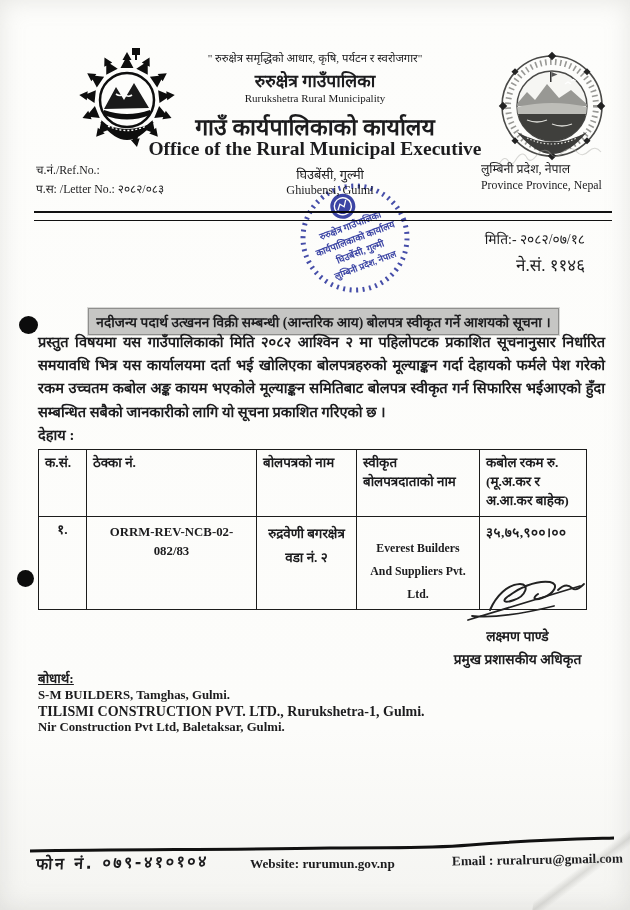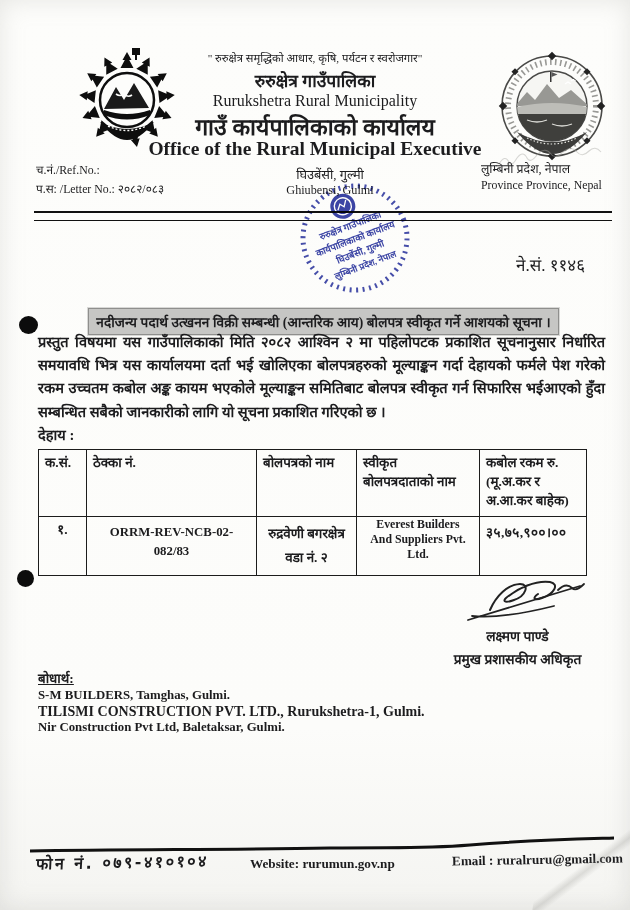--- a/index.html
+++ b/index.html
@@ -128,21 +128,21 @@
       <path d="M30,88 q25,12 50,0" stroke="#e8e8e3" stroke-width="1.2" fill="none" stroke-dasharray="1.5 2"></path>
     </svg>
     
     <svg class="abs" style="left:-2px;top:96px;" width="116" height="26" viewBox="0 0 116 26">
       <path d="M4,18 q6,-10 10,-2 q2,6 8,-4 q6,-8 10,0 q3,6 10,-3 q8,-9 14,-1 q4,6 12,-2 q8,-7 14,0 q5,6 12,-1 q6,-6 12,1" stroke="#a9a9a4" stroke-width="1.1" fill="none" opacity=".45"></path>
     </svg>
   </div>
 
   <div class="abs center dev" style="left:95px;top:50px;width:440px;font-size:11.3px;">" रुरुक्षेत्र समृद्धिको आधार, कृषि, पर्यटन र स्वरोजगार"</div>
   <div class="abs center dev b" style="left:95px;top:68px;width:440px;font-size:17.5px;">रुरुक्षेत्र गाउँपालिका</div>
-  <div class="abs center eng" style="left:95px;top:92px;width:440px;font-size:16px;">Rurukshetra Rural Municipality</div>
+  <div class="abs center eng" style="left:95px;top:92px;width:440px;font-size:11px;">Rurukshetra Rural Municipality</div>
   <div class="abs center dev b" style="left:95px;top:110px;width:440px;font-size:23px;">गाउँ कार्यपालिकाको कार्यालय</div>
   <div class="abs center eng b" style="left:95px;top:138px;width:440px;font-size:19.5px;">Office of the Rural Municipal Executive</div>
 
   <div class="abs eng" style="left:36px;top:161px;font-size:11.8px;">च.नं./Ref.No.:</div>
   <div class="abs eng" style="left:36px;top:180px;font-size:11.8px;">प.स: /Letter No.: २०८२/०८३</div>
   <div class="abs center dev" style="left:260px;top:165px;width:140px;font-size:12.8px;">घिउबेंसी, गुल्मी</div>
   <div class="abs center eng" style="left:260px;top:183px;width:140px;font-size:12.2px;">Ghiubensi, Gulmi</div>
   <div class="abs dev" style="left:481px;top:160px;font-size:12.3px;">लुम्बिनी प्रदेश, नेपाल</div>
   <div class="abs eng" style="left:481px;top:178px;font-size:11.8px;">Province Province, Nepal</div>
 
@@ -156,20 +156,21 @@
       <path d="M50,26 l4,-5 l3,4 l4,-6" stroke="#fff" stroke-width="1.3" fill="none"></path>
       <g fill="#2b35a0" font-weight="bold" text-anchor="middle" font-family="&quot;Liberation Serif&quot;,&quot;DejaVu Sans&quot;,sans-serif">
         <text x="56" y="48" font-size="9.5">रुरुक्षेत्र गाउँपालिका</text>
         <text x="56" y="62" font-size="9.5">कार्यपालिकाको कार्यालय</text>
         <text x="56" y="76" font-size="9.5">घिउबेंसी, गुल्मी</text>
         <text x="56" y="90" font-size="9">लुम्बिनी प्रदेश, नेपाल</text>
       </g>
     </svg>
   </div>
 
+  <div class="abs dev" style="left:420px;top:229px;width:165px;text-align:right;font-size:13.8px;">मिति:- २०८२/०७/१८</div>
   <div class="abs dev" style="left:420px;top:253px;width:165px;text-align:right;font-size:17px;">ने.सं. ११४६</div>
 
   <div class="abs punch" style="left:19px;top:316px;width:19px;height:18px;"></div>
   <div class="abs punch" style="left:17px;top:570px;width:17px;height:17px;"></div>
 
   <div class="abs notice-band dev">नदीजन्य पदार्थ उत्खनन विक्री सम्बन्धी (आन्तरिक आय) बोलपत्र स्वीकृत गर्ने आशयको सूचना ।</div>
 
   <div class="abs para dev">प्रस्तुत विषयमा यस गाउँपालिकाको मिति २०८२ आश्विन २ मा पहिलोपटक प्रकाशित सूचनानुसार निर्धारित समयावधि भित्र यस कार्यालयमा दर्ता भई खोलिएका बोलपत्रहरुको मूल्याङ्कन गर्दा देहायको फर्मले पेश गरेको रकम उच्चतम कबोल अङ्क कायम भएकोले मूल्याङ्कन समितिबाट बोलपत्र स्वीकृत गर्न सिफारिस भईआएको हुँदा सम्बन्धित सबैको जानकारीको लागि यो सूचना प्रकाशित गरिएको छ ।</div>
   <div class="abs dev sb" style="left:38px;top:424px;font-size:14.6px;">देहाय :</div>
 
@@ -190,21 +191,21 @@
 बोलपत्रदाताको नाम</td>
       <td class="preline">कबोल रकम रु.
 (मू.अ.कर र
 अ.आ.कर बाहेक)</td>
     </tr>
     <tr>
       <td style="height:52px;text-align:center;">१.</td>
       <td class="eng" style="text-align:center;padding-top:6px;font-weight:600;font-size:12.8px;">ORRM-REV-NCB-02-082/83</td>
       <td class="preline center" style="padding-top:5px;line-height:24px;text-align:center;">रुद्रवेणी बगरक्षेत्र
 वडा नं. २</td>
-      <td class="preline center eng" style="font-size:11.8px;font-weight:600;line-height:15px;padding-top:0;">Everest Builders
+      <td class="preline center eng" style="font-size:11.8px;font-weight:600;line-height:23px;padding-top:20px;">Everest Builders
 And Suppliers Pvt.
 Ltd.</td>
       <td style="padding-top:6px;letter-spacing:.5px;">३५,७५,९००।००</td>
     </tr>
   </tbody>
     </table>
 
   <svg class="abs" style="left:462px;top:576px;" width="140" height="52" viewBox="0 0 140 52">
     <path d="M28,34 C34,20 46,8 58,8 C68,8 64,20 52,24 C44,27 40,26 44,22 C56,12 74,4 88,6 C98,8 92,18 80,22 C72,25 70,22 76,18" stroke="#222" stroke-width="2" fill="none" stroke-linecap="round"></path>
     <path d="M6,44 L118,10 M10,40 C30,42 60,38 92,30" stroke="#222" stroke-width="1.8" fill="none" stroke-linecap="round"></path>

